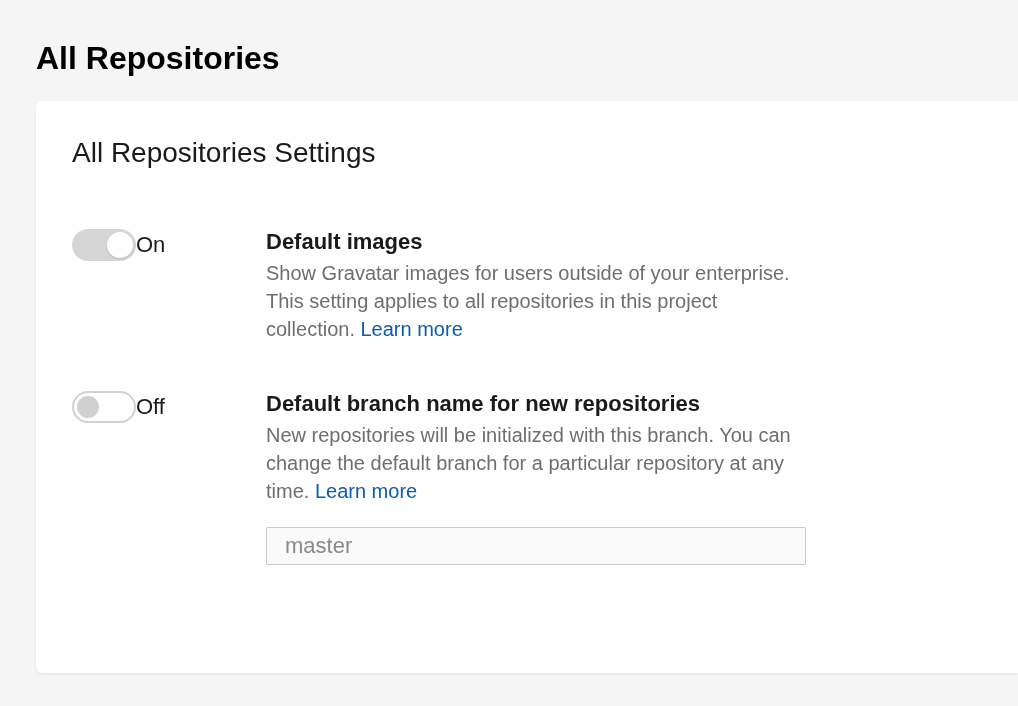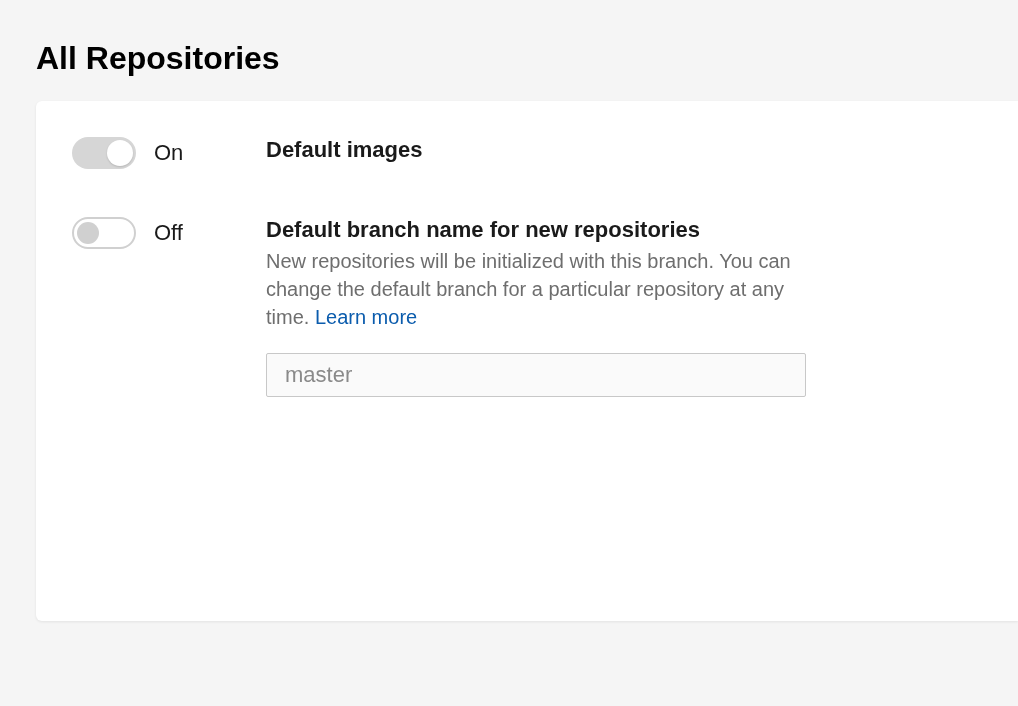--- a/index.html
+++ b/index.html
@@ -36,21 +36,20 @@
     }
     .setting-row {
       display: flex;
       align-items: flex-start;
       gap: 24px;
       margin-bottom: 48px;
     }
     .toggle-col {
       display: flex;
       align-items: center;
-      gap: 18px;
       min-width: 170px;
       flex-shrink: 0;
     }
     .toggle {
       width: 64px;
       height: 32px;
       border-radius: 16px;
       position: relative;
       cursor: pointer;
       flex-shrink: 0;
@@ -102,48 +101,52 @@
       color: #6e6e6e;
     }
     .setting-desc a {
       color: #0b5cad;
       text-decoration: none;
       cursor: pointer;
     }
     .branch-input {
       margin-top: 22px;
       width: 100%;
-      height: 44px;
+      height: 38px;
       border: 1px solid #c8c8c8;
       background: #fafafa;
       border-radius: 2px;
       font-size: 22px;
       padding: 0 18px;
       color: #8a8a8a;
     }
     .branch-input::placeholder {
       color: #8a8a8a;
     }
   </style>
 </head>
 <body>
 
 <h1 class="page-title">All Repositories</h1>
 
 <div class="card">
+  <h2 class="card-title">All Repositories Settings</h2>
 
   <div class="setting-row">
     <div class="toggle-col">
       <div class="toggle on">
         <div class="knob"></div>
       </div>
       <span class="toggle-label">On</span>
     </div>
     <div class="content-col">
       <div class="setting-title">Default images</div>
+      <div class="setting-desc">
+        <span>Show Gravatar images for users outside of your enterprise. This setting applies to all repositories in this project collection. </span><a>Learn more</a>
+      </div>
     </div>
   </div>
 
   <div class="setting-row">
     <div class="toggle-col">
       <div class="toggle off">
         <div class="knob"></div>
       </div>
       <span class="toggle-label">Off</span>
     </div>

